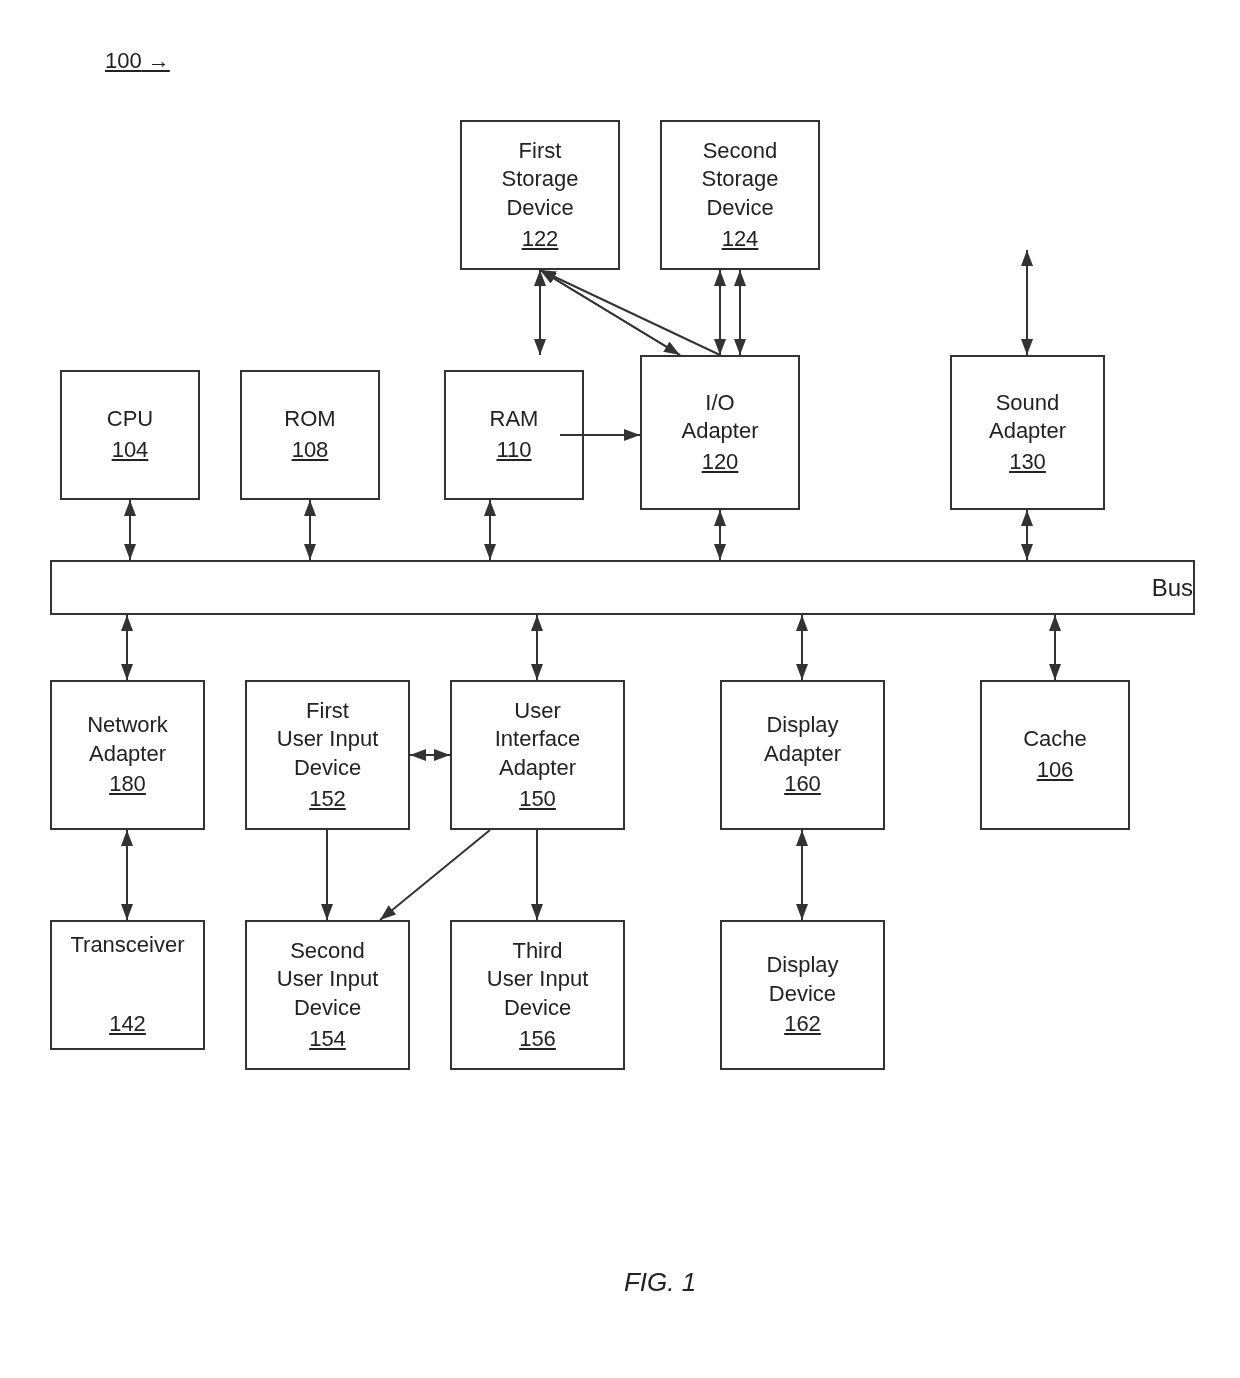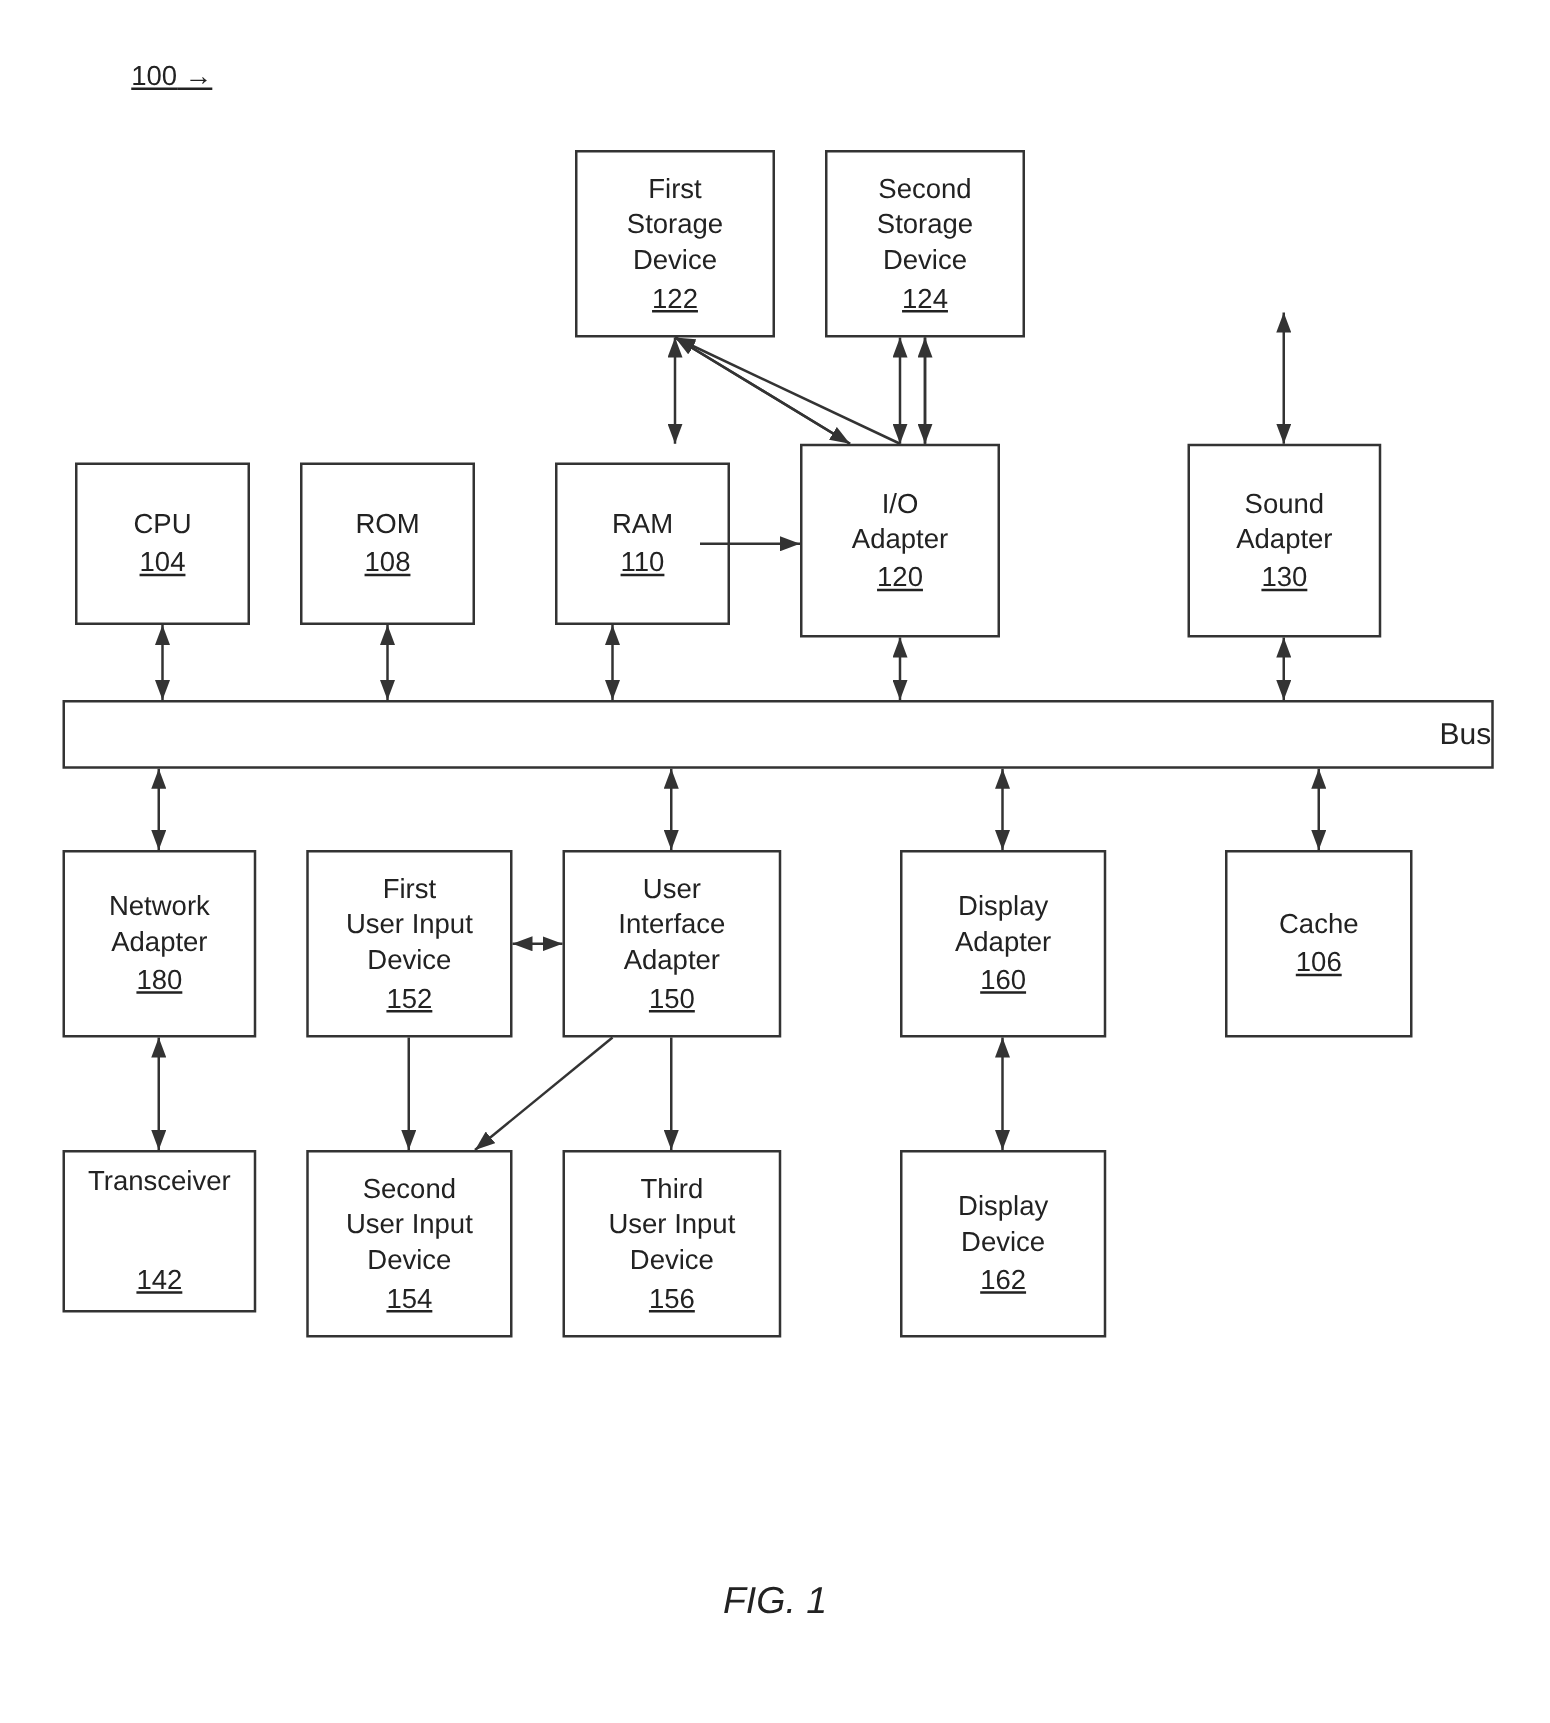--- a/index.html
+++ b/index.html
@@ -49,23 +49,24 @@
       font-size: 24px;
       color: #222;
     }
     .ref-label {
       position: absolute;
       font-size: 22px;
       color: #222;
     }
     .fig-label {
       position: absolute;
-      font-size: 30px;
+      font-size: 26px;
       color: #222;
       font-style: italic;
+      margin-left: 40px;
     }
     svg.arrows {
       position: absolute;
       top: 0; left: 0;
       width: 1240px;
       height: 1378px;
       pointer-events: none;
     }
     svg.arrows line, svg.arrows polyline, svg.arrows path {
       stroke: #333;

